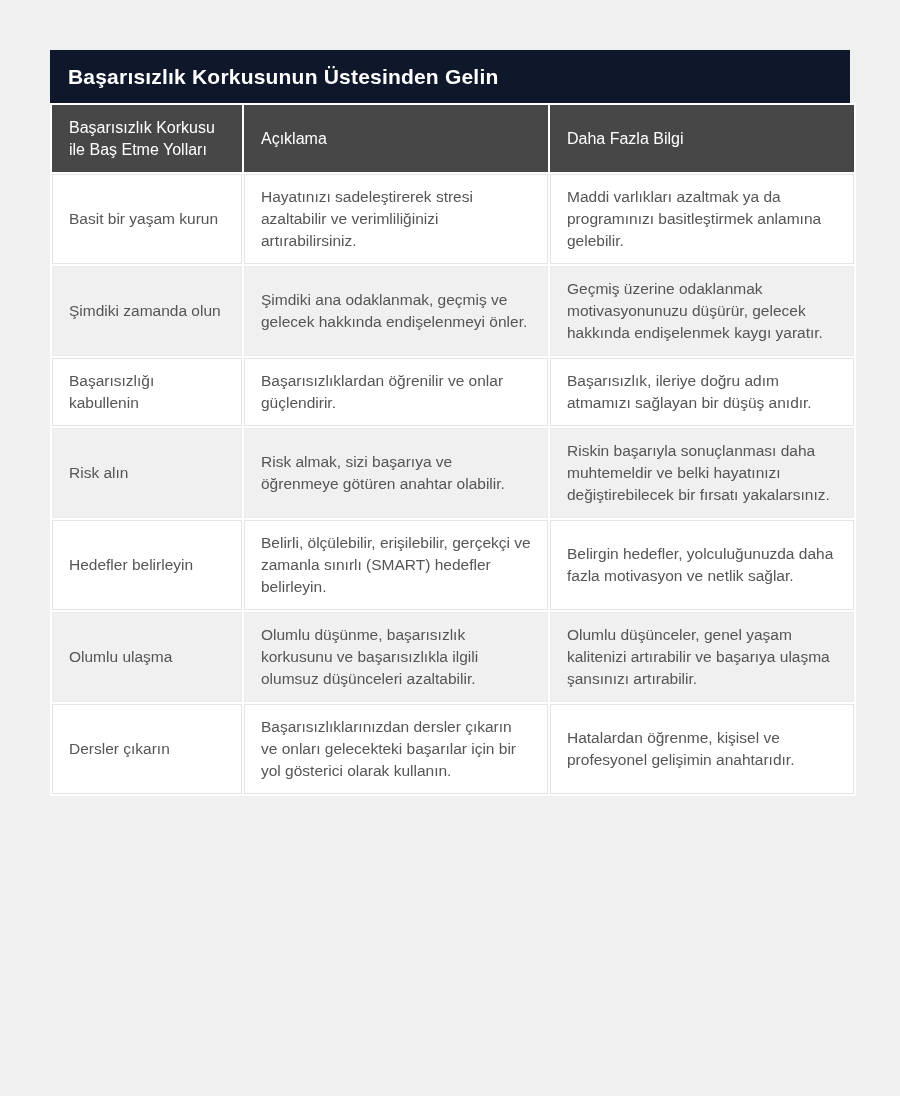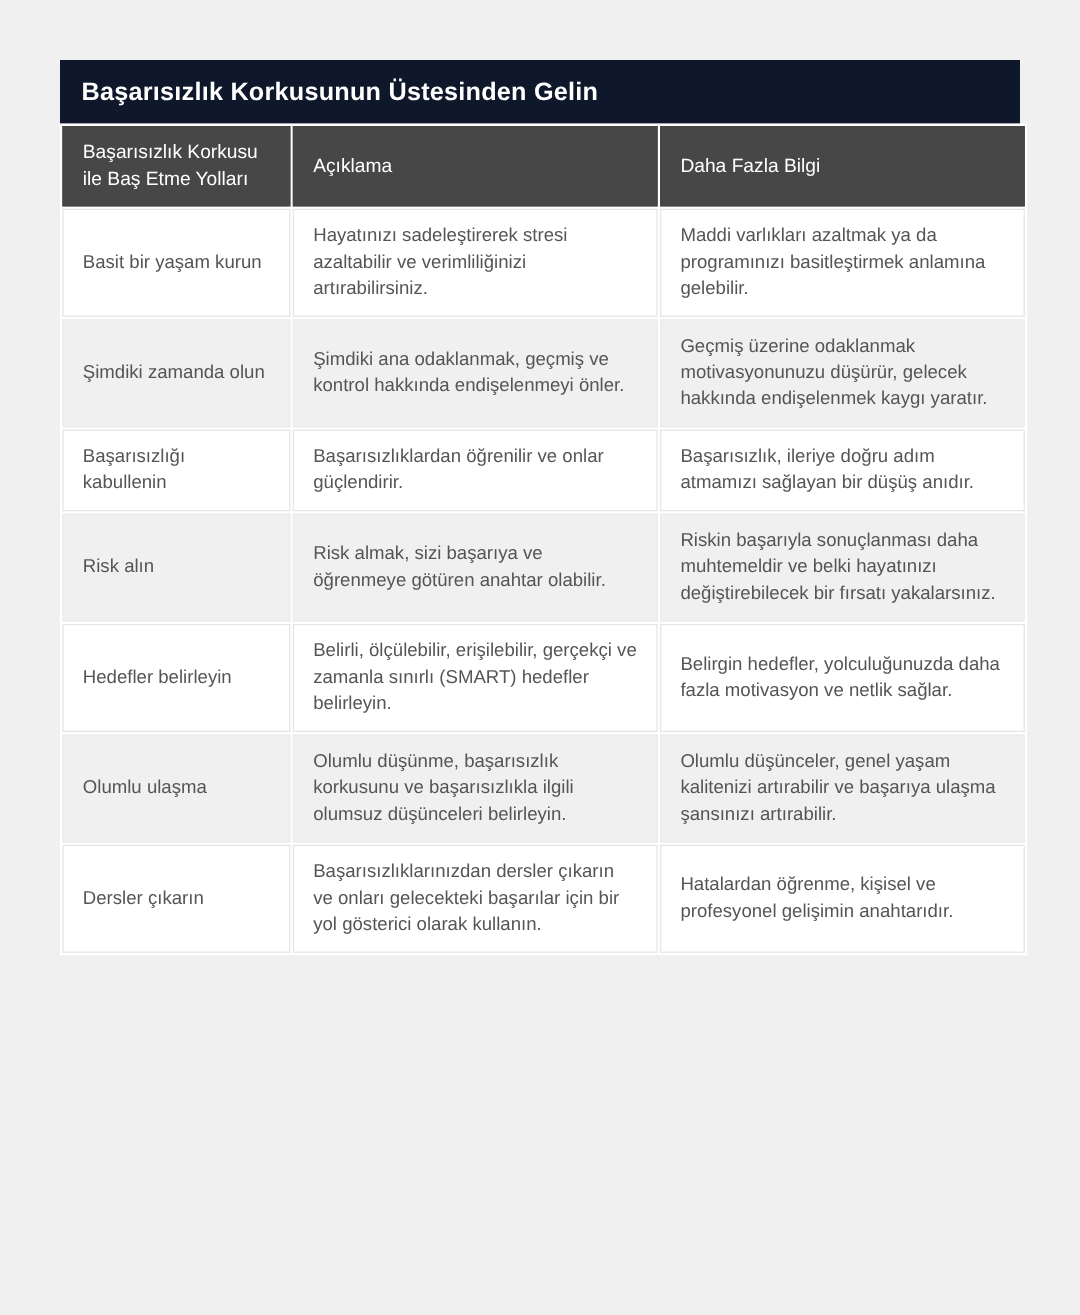--- a/index.html
+++ b/index.html
@@ -77,41 +77,41 @@
       </tr>
     </thead>
     <tbody id="table-body">
         <tr>
           <td>Basit bir yaşam kurun</td>
           <td>Hayatınızı sadeleştirerek stresi azaltabilir ve verimliliğinizi artırabilirsiniz.</td>
           <td>Maddi varlıkları azaltmak ya da programınızı basitleştirmek anlamına gelebilir.</td>
         </tr>
         <tr class="stripe">
           <td>Şimdiki zamanda olun</td>
-          <td>Şimdiki ana odaklanmak, geçmiş ve kontrol hakkında endişelenmeyi önler.</td>
+          <td>Şimdiki ana odaklanmak, geçmiş ve gelecek hakkında endişelenmeyi önler.</td>
           <td>Geçmiş üzerine odaklanmak motivasyonunuzu düşürür, gelecek hakkında endişelenmek kaygı yaratır.</td>
         </tr>
         <tr>
           <td>Başarısızlığı kabullenin</td>
           <td>Başarısızlıklardan öğrenilir ve onlar güçlendirir.</td>
           <td>Başarısızlık, ileriye doğru adım atmamızı sağlayan bir düşüş anıdır.</td>
         </tr>
         <tr class="stripe">
           <td>Risk alın</td>
           <td>Risk almak, sizi başarıya ve öğrenmeye götüren anahtar olabilir.</td>
           <td>Riskin başarıyla sonuçlanması daha muhtemeldir ve belki hayatınızı değiştirebilecek bir fırsatı yakalarsınız.</td>
         </tr>
         <tr>
           <td>Hedefler belirleyin</td>
           <td>Belirli, ölçülebilir, erişilebilir, gerçekçi ve zamanla sınırlı (SMART) hedefler belirleyin.</td>
           <td>Belirgin hedefler, yolculuğunuzda daha fazla motivasyon ve netlik sağlar.</td>
         </tr>
         <tr class="stripe">
           <td>Olumlu ulaşma</td>
-          <td>Olumlu düşünme, başarısızlık korkusunu ve başarısızlıkla ilgili olumsuz düşünceleri belirleyin.</td>
+          <td>Olumlu düşünme, başarısızlık korkusunu ve başarısızlıkla ilgili olumsuz düşünceleri azaltabilir.</td>
           <td>Olumlu düşünceler, genel yaşam kalitenizi artırabilir ve başarıya ulaşma şansınızı artırabilir.</td>
         </tr>
         <tr>
           <td>Dersler çıkarın</td>
           <td>Başarısızlıklarınızdan dersler çıkarın ve onları gelecekteki başarılar için bir yol gösterici olarak kullanın.</td>
           <td>Hatalardan öğrenme, kişisel ve profesyonel gelişimin anahtarıdır.</td>
         </tr>
       </tbody>
   </table>
 

